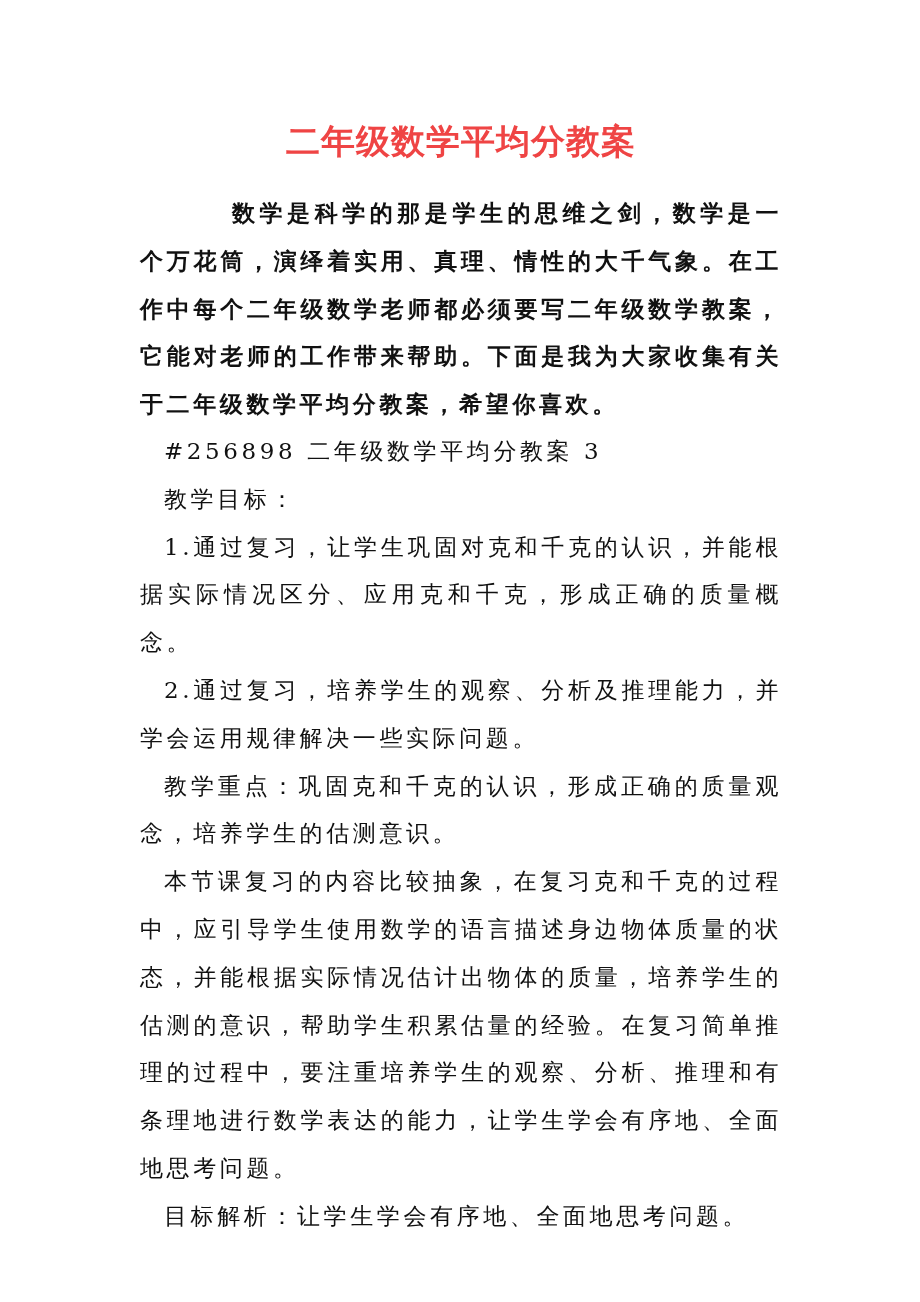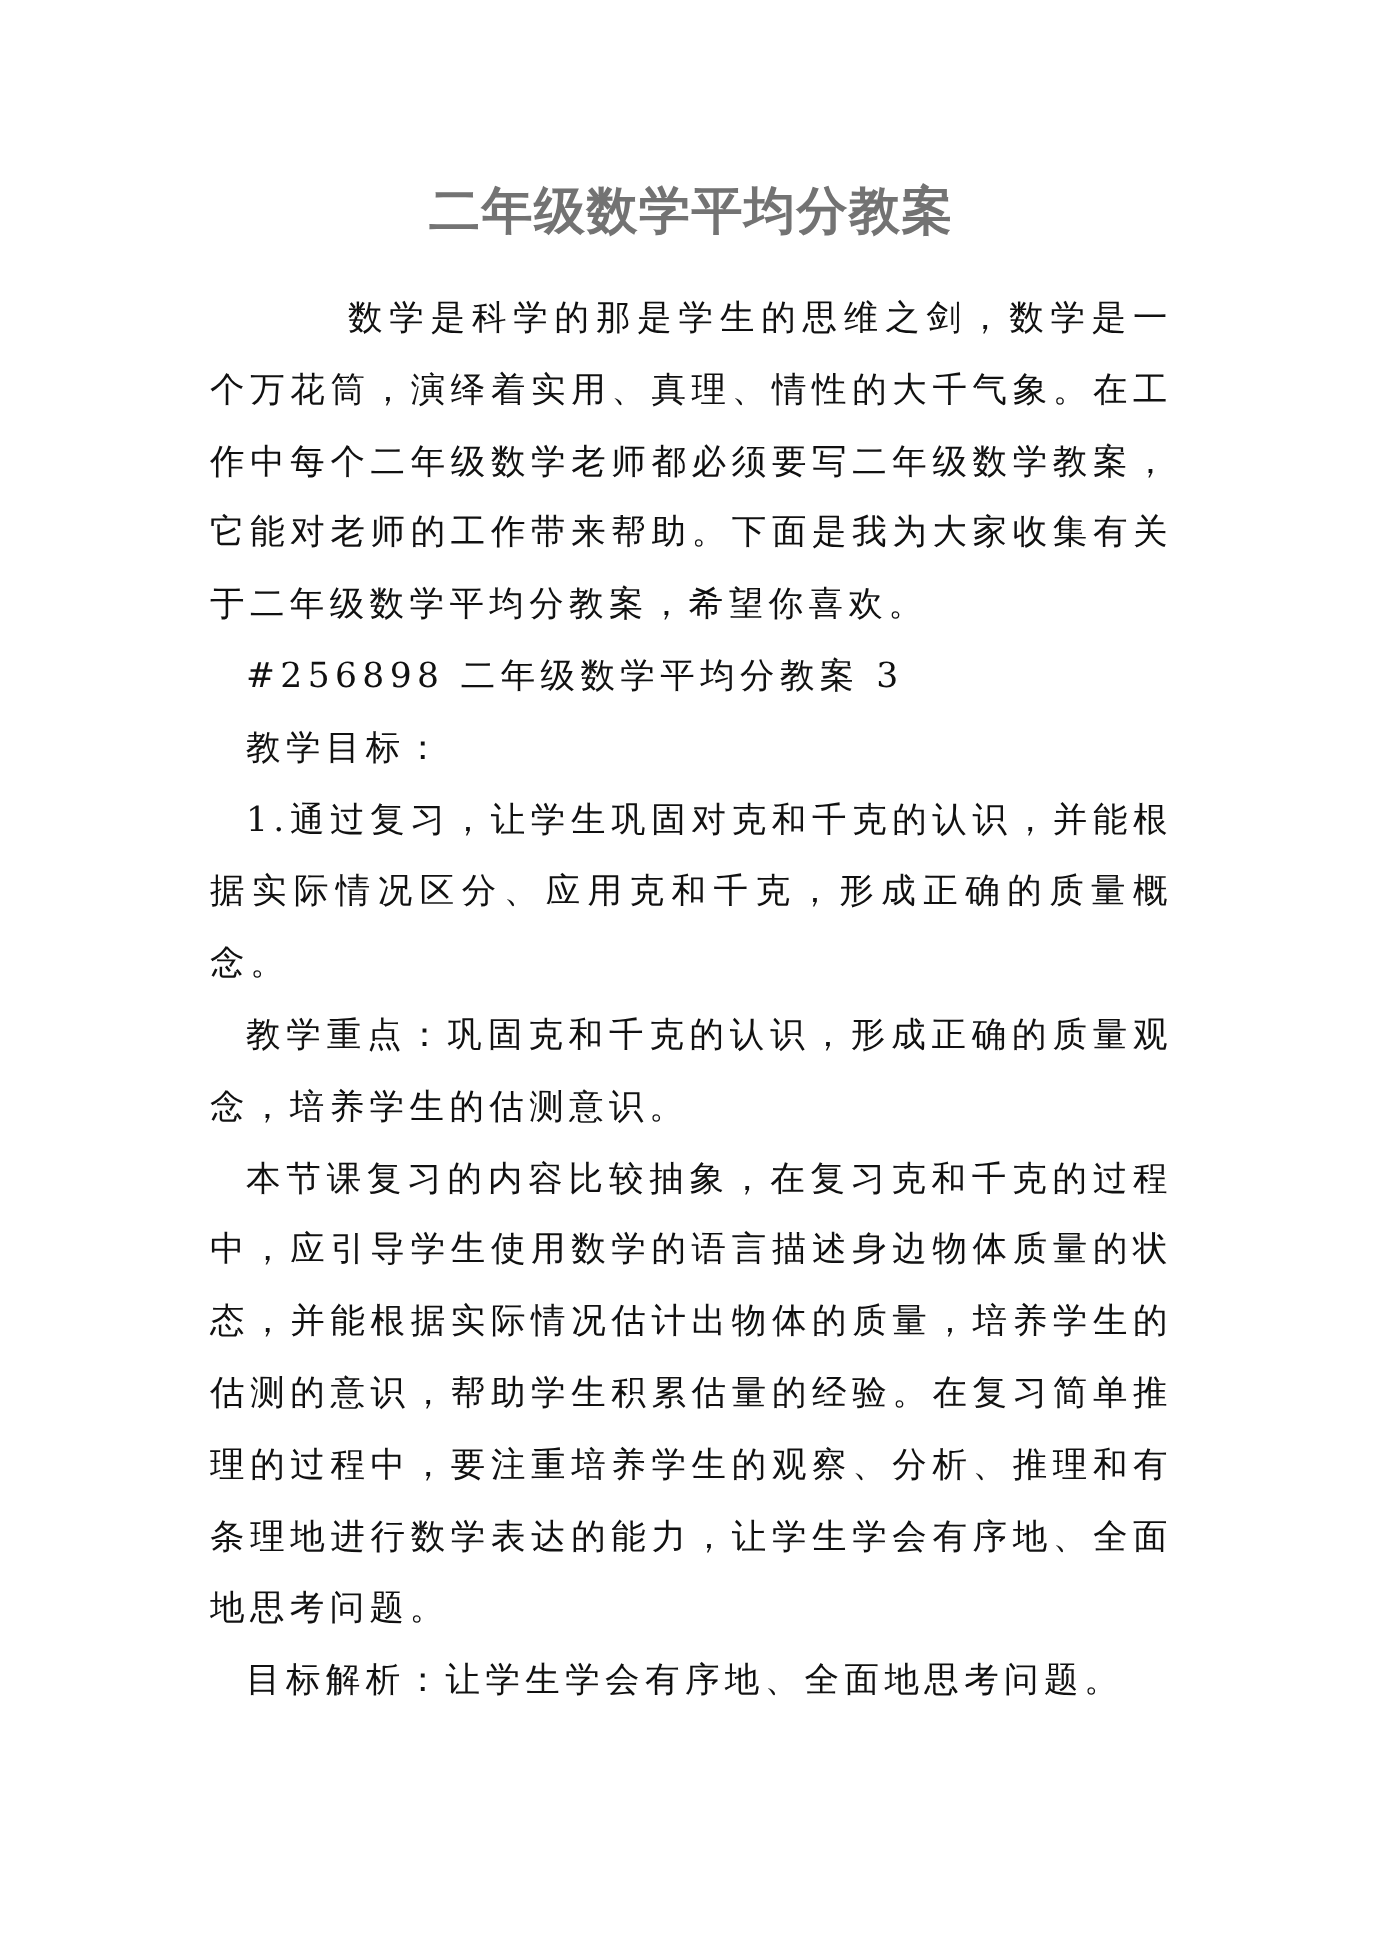--- a/index.html
+++ b/index.html
@@ -25,52 +25,54 @@
       position: absolute;
       left: 0;
       top: 118px;
       width: 642px;
       text-align: center;
       font-family: "DejaVu Sans", "Liberation Sans", sans-serif;
       font-weight: bold;
       font-size: 34px;
       line-height: 46px;
       letter-spacing: 1px;
-      color: #737373;
+      color: #ef4444;
       margin: 0;
     }
     .body {
       position: absolute;
       left: 0;
       top: 189px;
       width: 642px;
       font-size: 23px;
       line-height: 47.8px;
       letter-spacing: 3.6px;
       text-align: justify;
     }
     .body p {
       margin: 0;
       padding: 0;
     }
     .p-intro {
       text-indent: 92px;
+      font-weight: bold;
     }
     .p-indent {
       text-indent: 24px;
     }
   </style>
 </head>
 <body>
 
 <div class="page">
   <h1 class="title">二年级数学平均分教案</h1>
 
   <div class="body">
     <p class="p-intro">数学是科学的那是学生的思维之剑，数学是一个万花筒，演绎着实用、真理、情性的大千气象。在工作中每个二年级数学老师都必须要写二年级数学教案，它能对老师的工作带来帮助。下面是我为大家收集有关于二年级数学平均分教案，希望你喜欢。</p>
     <p class="p-indent">#256898 二年级数学平均分教案 3</p>
     <p class="p-indent">教学目标：</p>
     <p class="p-indent">1.通过复习，让学生巩固对克和千克的认识，并能根据实际情况区分、应用克和千克，形成正确的质量概念。</p>
+    <p class="p-indent">2.通过复习，培养学生的观察、分析及推理能力，并学会运用规律解决一些实际问题。</p>
     <p class="p-indent">教学重点：巩固克和千克的认识，形成正确的质量观念，培养学生的估测意识。</p>
     <p class="p-indent">本节课复习的内容比较抽象，在复习克和千克的过程中，应引导学生使用数学的语言描述身边物体质量的状态，并能根据实际情况估计出物体的质量，培养学生的估测的意识，帮助学生积累估量的经验。在复习简单推理的过程中，要注重培养学生的观察、分析、推理和有条理地进行数学表达的能力，让学生学会有序地、全面地思考问题。</p>
     <p class="p-indent">目标解析：让学生学会有序地、全面地思考问题。</p>
   </div>
 </div>
 
 </body></html>

